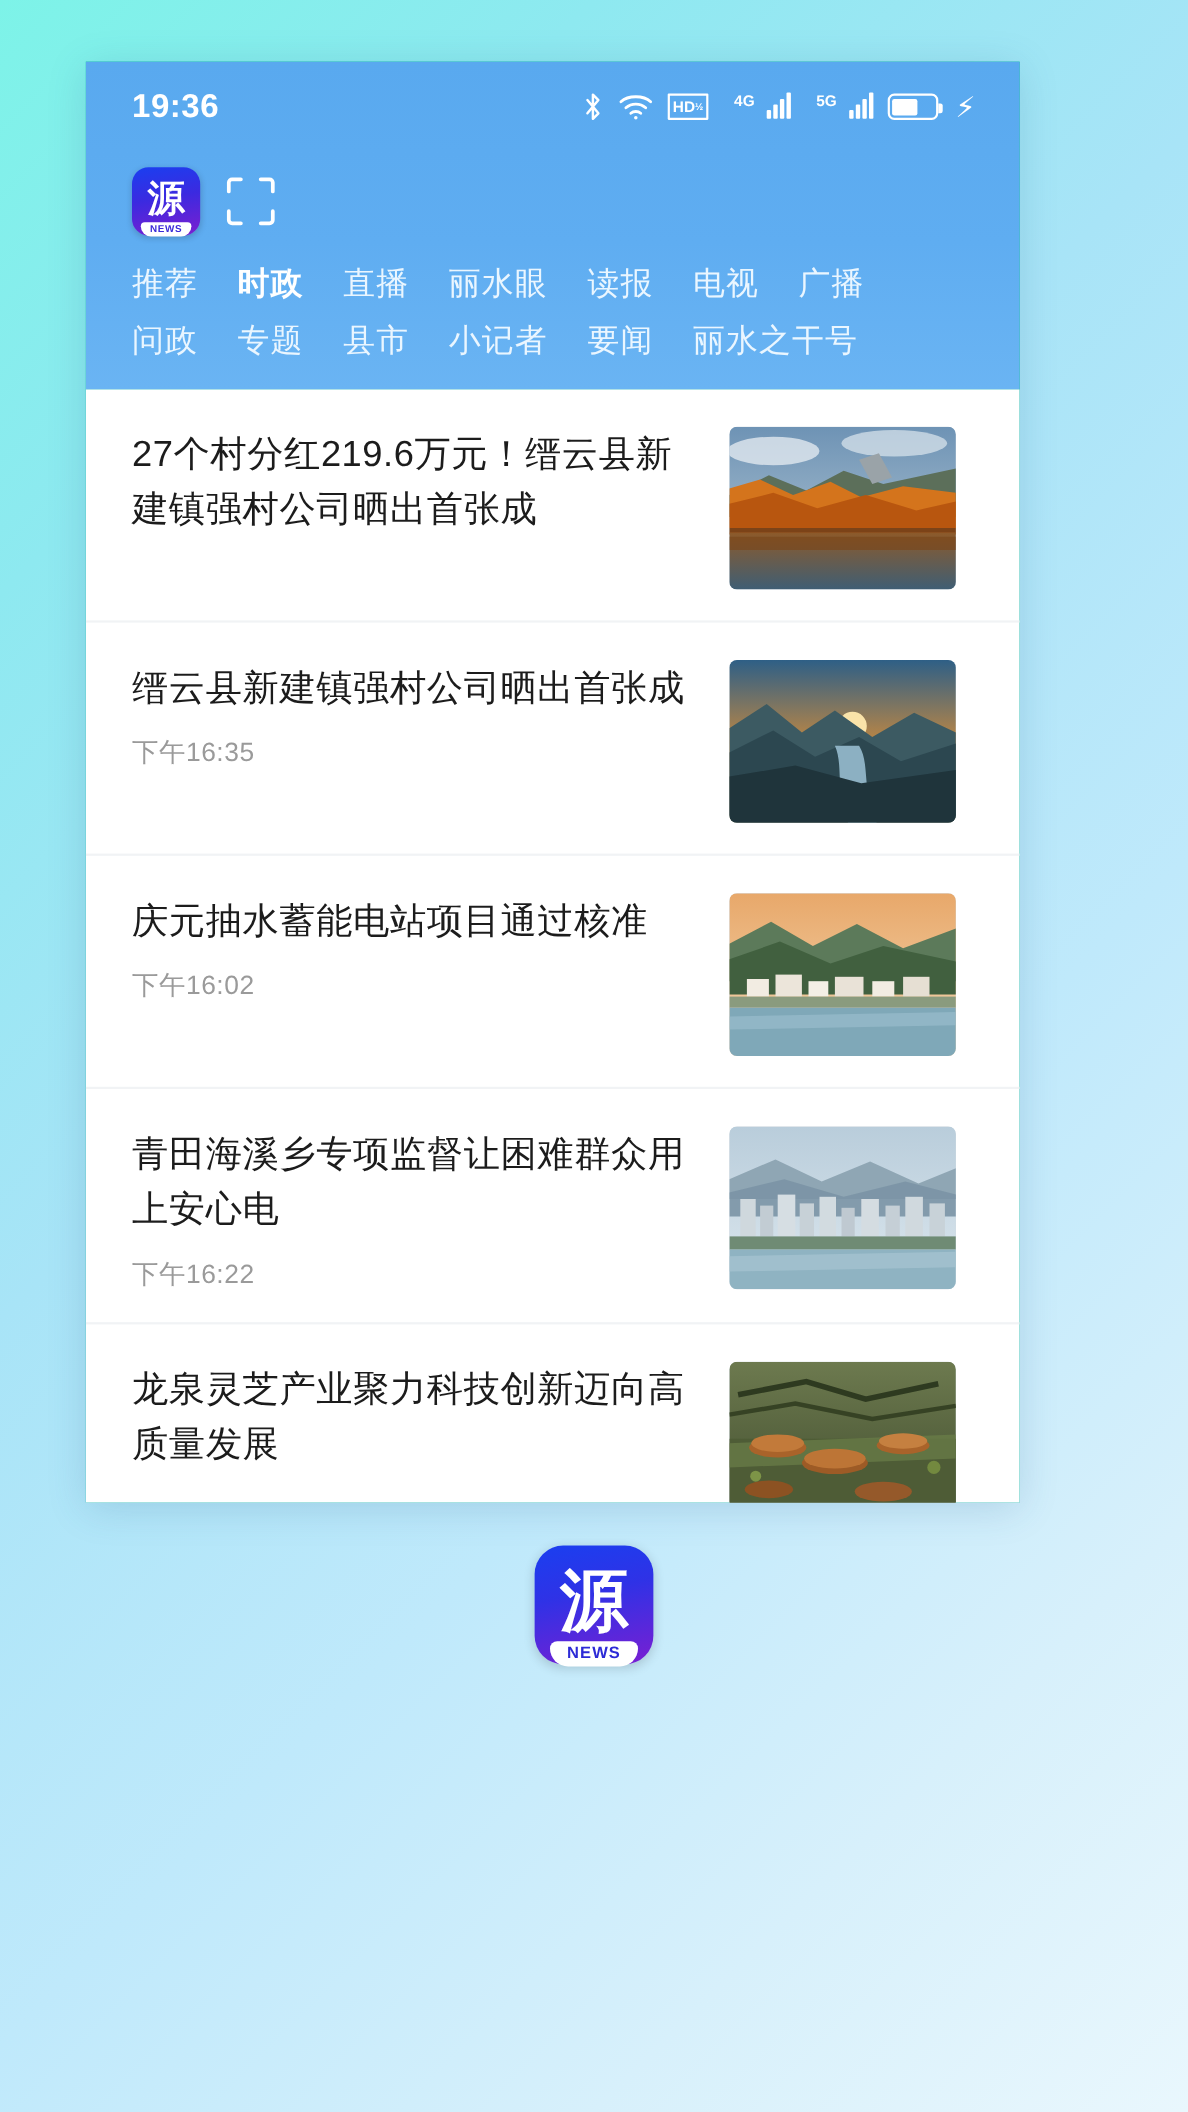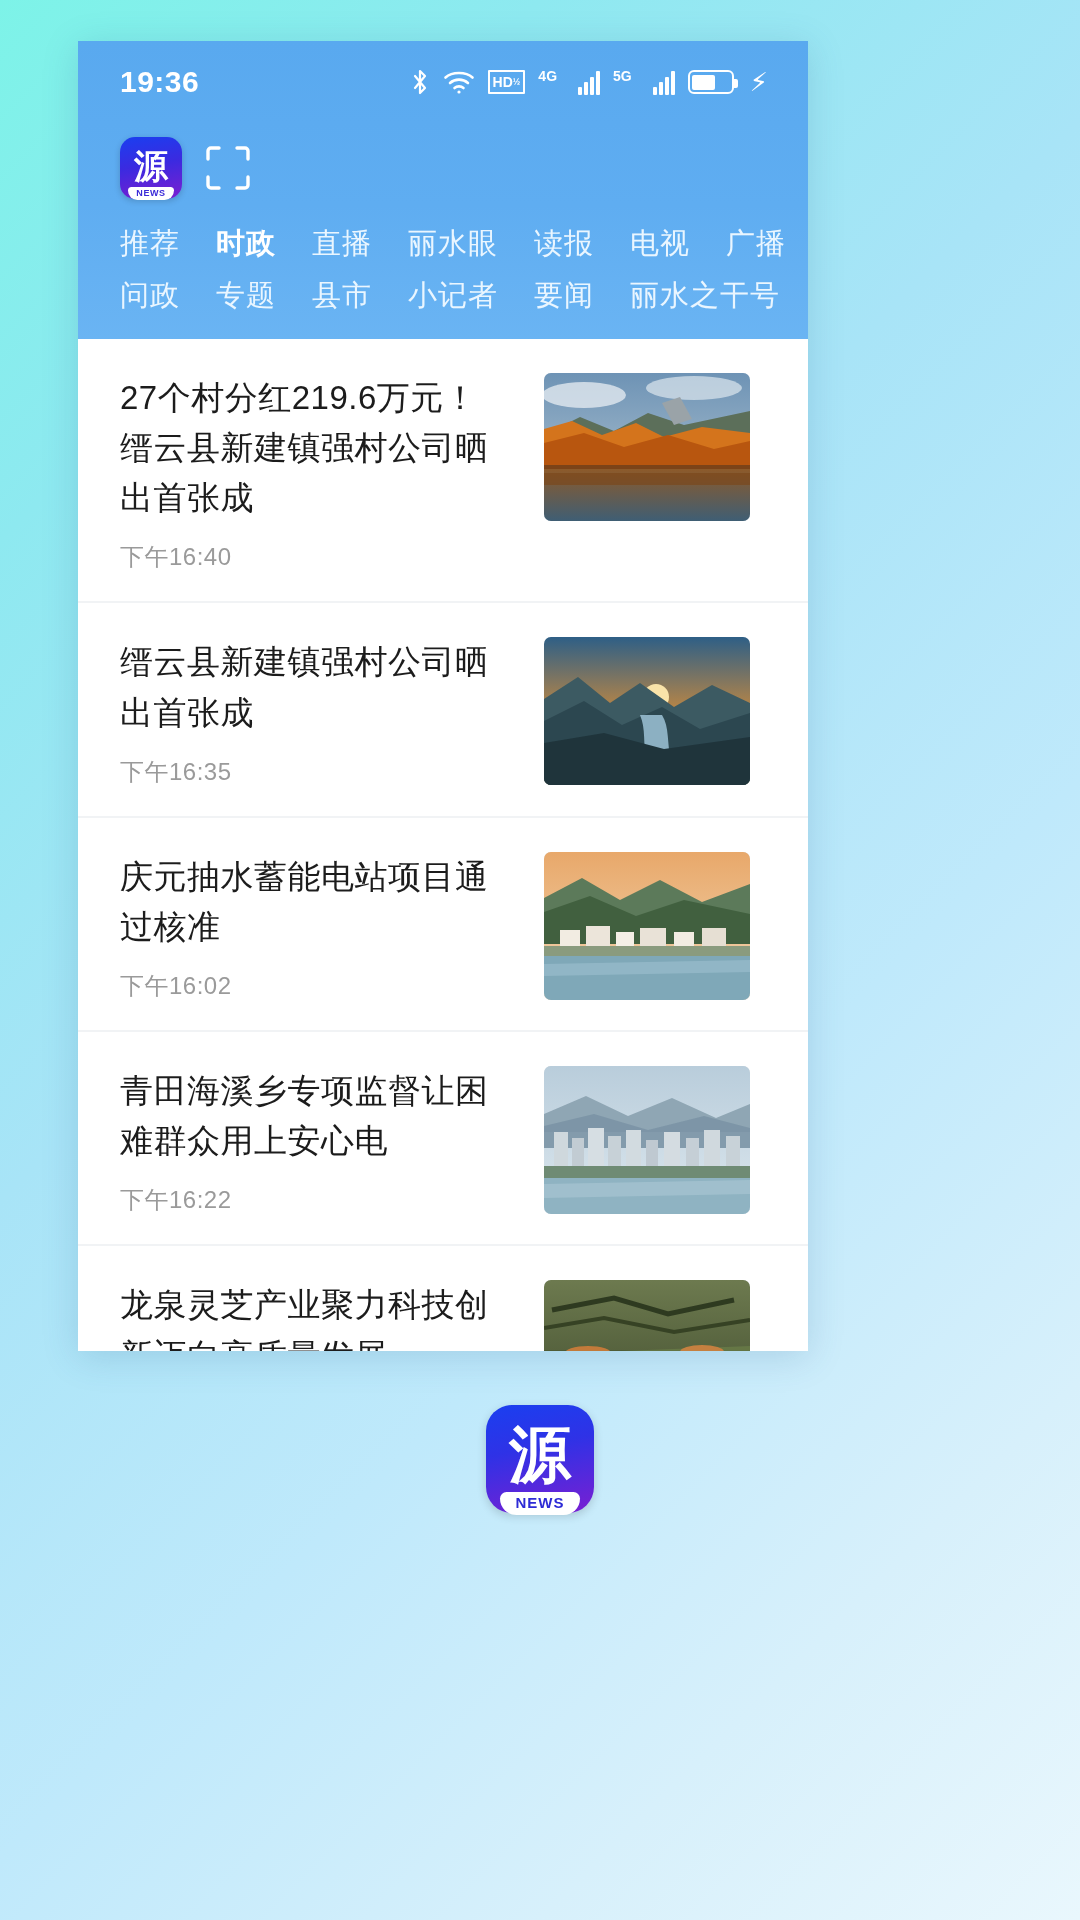--- a/index.html
+++ b/index.html
@@ -7,22 +7,22 @@
     width:1080px; height:1920px;
     font-family:"Liberation Sans","DejaVu Sans",sans-serif;
     overflow:hidden;
   }
   body {
     background:linear-gradient(135deg,#7df3e8 0%,#8ee9f0 18%,#a8e4f7 40%,#bfe9fb 62%,#d7f0fb 82%,#e9f7fd 100%);
     position:relative;
   }
   
   .phone {
-    position:absolute; left:78px; top:41px;
-    width:730px; height:1310px;
+    position:absolute; left:78px; top:56px;
+    width:849px; height:1310px;
     background:#14b8a6;
     overflow:hidden;
     box-shadow:0 6px 34px rgba(40,90,140,.18);
   }
   
   .header {
     background:#5aaaf0;
     background:linear-gradient(180deg,#59a9ef 0%,#5fadf1 55%,#6ab4f3 100%);
     padding-bottom:4px;
   }
@@ -38,21 +38,21 @@
   .si { display:flex; align-items:flex-end; }
   .bt-ic { width:20px; height:28px; }
   .wifi-ic { width:32px; height:26px; }
   .hd-badge {
     border:2.5px solid #fff; border-radius:1px;
     color:#fff; font-size:14px; font-weight:700;
     padding:1px 3px; line-height:1; display:flex; align-items:center;
     height:24px;
   }
   .hd-badge sub { font-size:9px; }
-  .net-grp { display:flex; align-items:flex-end; gap:21px; }
+  .net-grp { display:flex; gap:11px;margin-left:10px; }
   .net-lbl {
     color:#fff; font-size:14px; font-weight:700; line-height:1;
     margin-bottom:12px;
   }
   .bars { display:flex; align-items:flex-end; gap:2px; height:24px; }
   .bars i { width:4px; background:#fff; border-radius:1px; display:block; }
   .bars i:nth-child(1){height:8px;}
   .bars i:nth-child(2){height:13px;}
   .bars i:nth-child(3){height:18px;}
   .bars i:nth-child(4){height:24px;}
@@ -260,21 +260,20 @@
         <span class="tab last">丽水之干号</span>
       </div>
     </div>
   </div>
 
   <div class="news-list">
 
     <div class="news-item">
       <div class="ni-text">
         <div class="ni-title">27个村分红219.6万元！缙云县新建镇强村公司晒出首张成</div>
-        <div class="ni-time">下午16:40</div>
       </div>
       <div class="ni-thumb">
         <svg viewBox="0 0 206 148" preserveAspectRatio="none">
           <defs>
             <linearGradient id="g1s" x1="0" y1="0" x2="0" y2="1">
               <stop offset="0" stop-color="#6e93b5"></stop>
                 <stop offset="1" stop-color="#b9cbd6"></stop>
             </linearGradient>
             <linearGradient id="g1w" x1="0" y1="0" x2="0" y2="1">
               <stop offset="0" stop-color="#8d5a2a"></stop>

